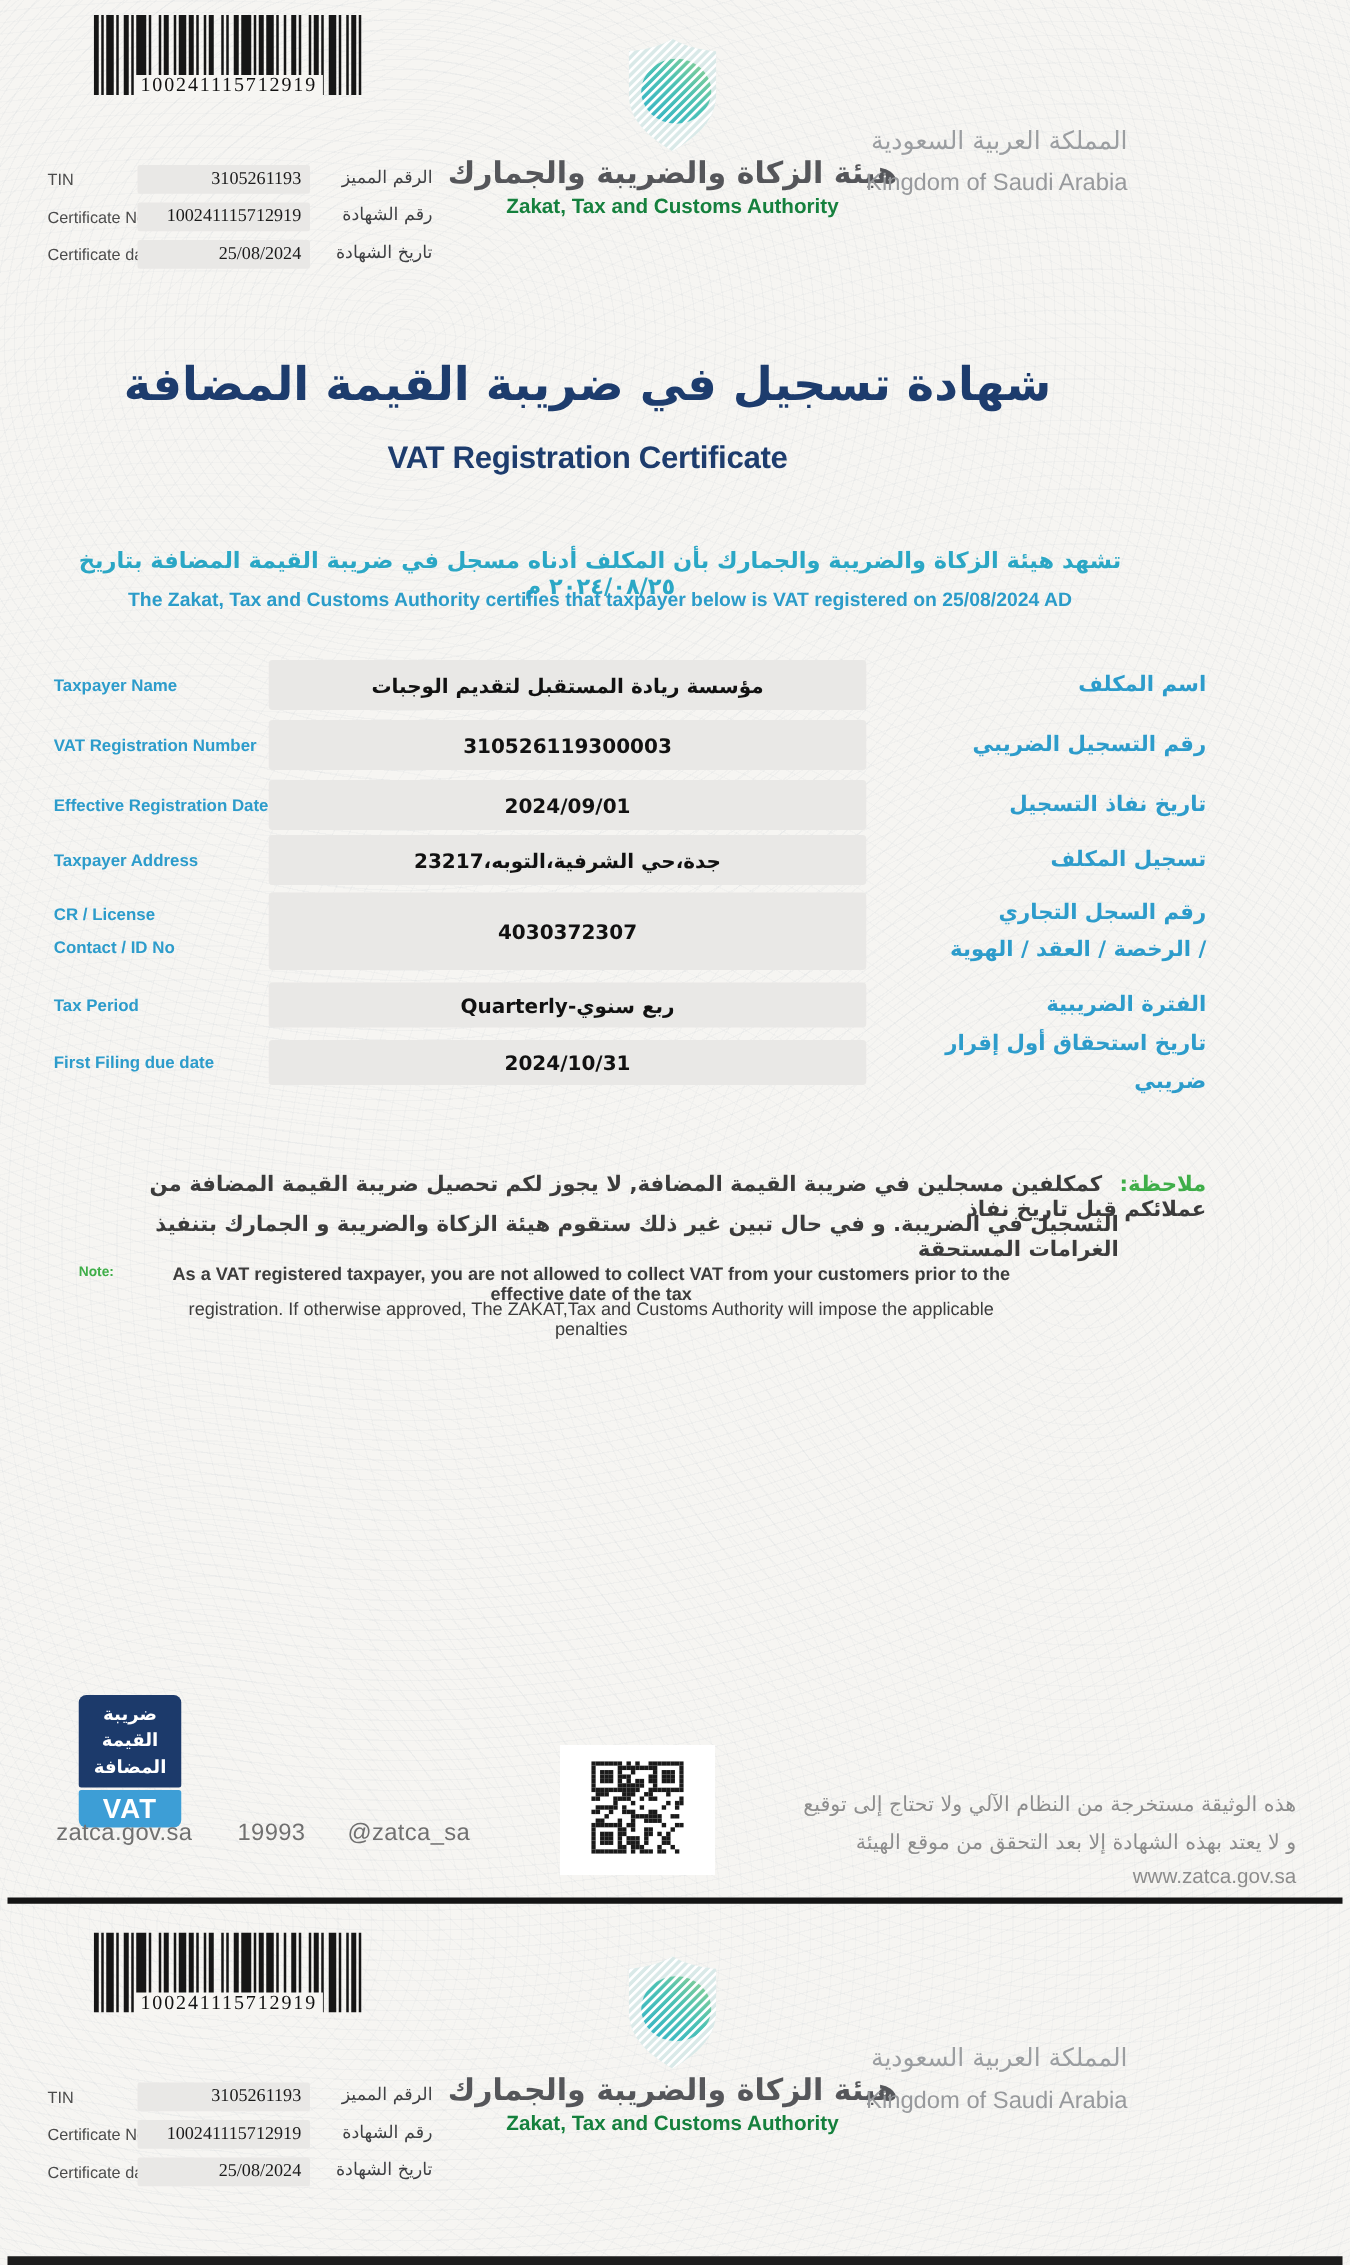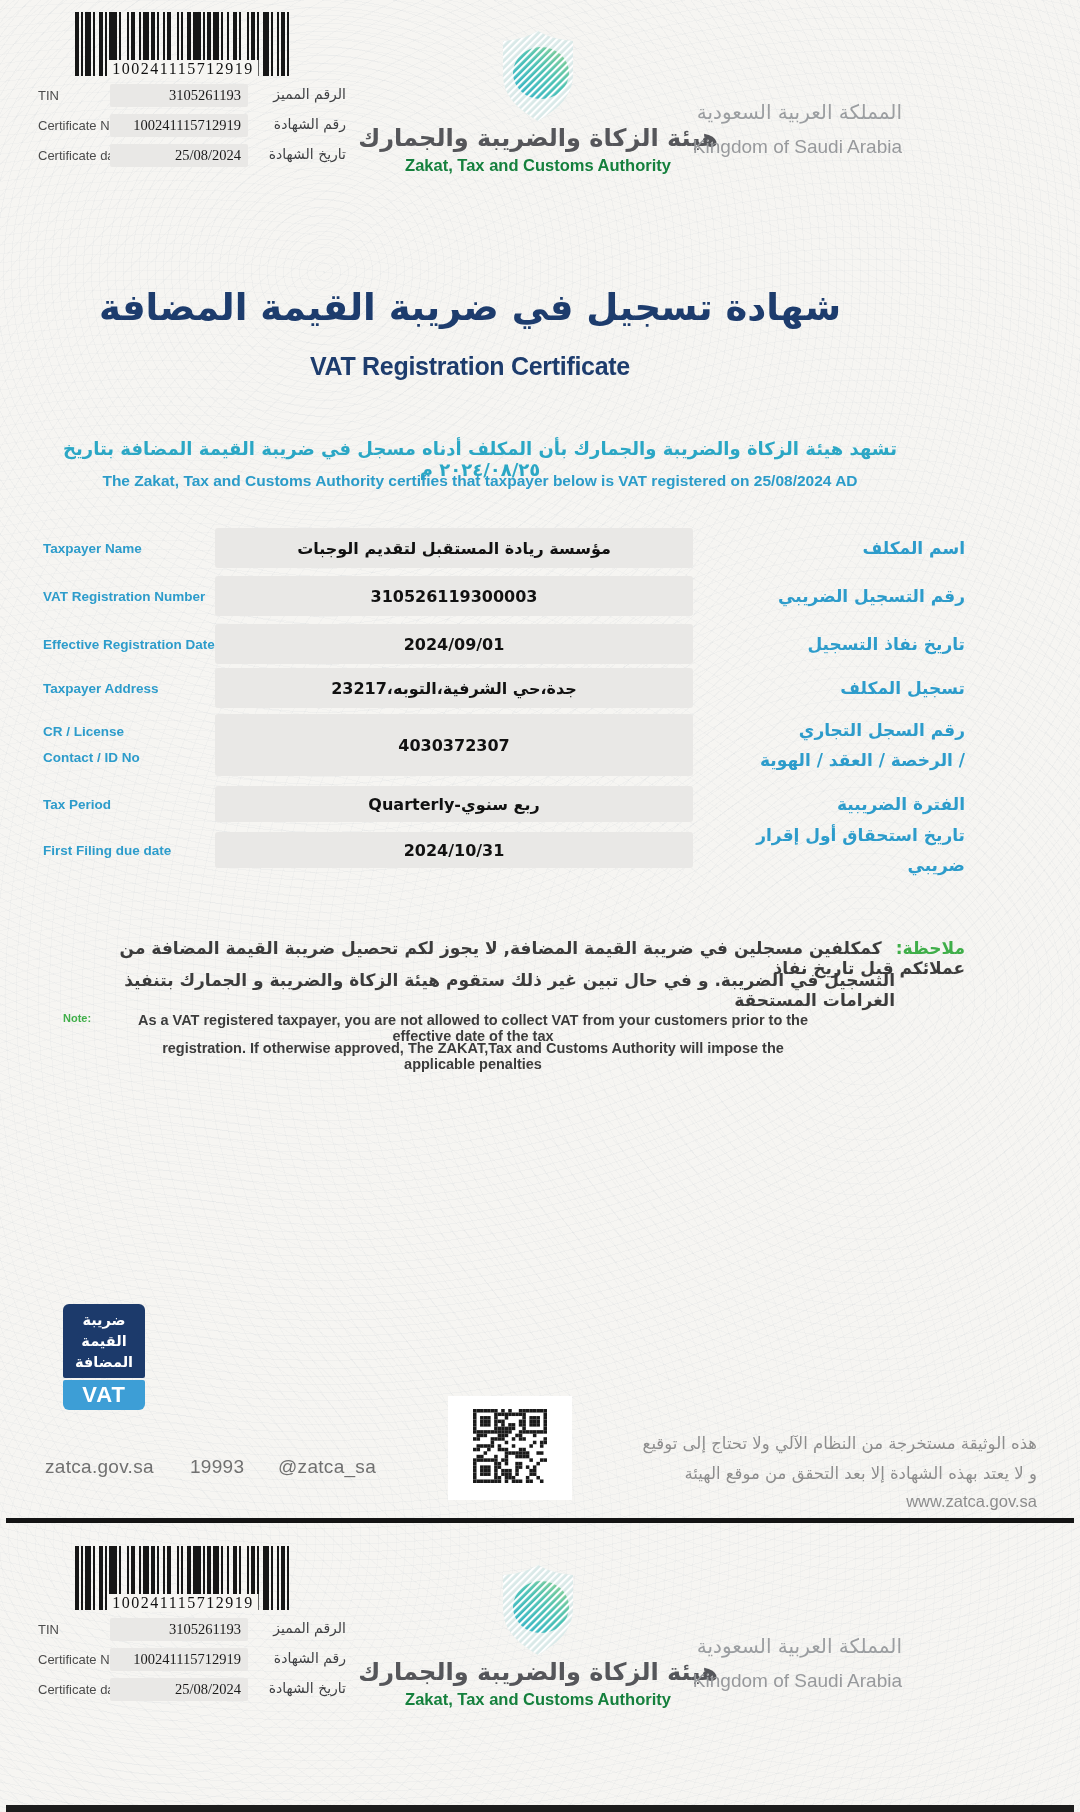--- a/index.html
+++ b/index.html
@@ -11,21 +11,21 @@
     repeating-radial-gradient(circle at 15% 85%, rgba(150,165,180,.05) 0 1px, transparent 1px 9px);}
 
   
   .hdr{position:absolute;left:0;width:1080px;height:212px;}
   .barcode{position:absolute;left:75px;top:12px;width:216px;height:64px;}
   .bars{position:absolute;inset:0;display:flex;align-items:stretch;overflow:hidden;}
   .bars div{height:100%;flex:none;}
   .bc-num{position:absolute;left:50%;bottom:-2px;transform:translateX(-50%);background:#f6f5f2;
           padding:0 5px;font-family:"Liberation Serif",serif;font-size:16px;letter-spacing:1.5px;
           color:#111;white-space:nowrap;}
-  .hrow{position:absolute;left:0;width:360px;height:23px;}
+  .hrow{position:absolute;left:0;width:360px;height:23px;margin-top:48px;}
   .hen{position:absolute;left:38px;top:4px;font-size:13px;color:#4b4b4b;}
   .hval{position:absolute;left:110px;width:138px;height:23px;background:#e9e8e6;border-radius:2px;
         font-family:"Liberation Serif",serif;font-size:14.5px;color:#1a1a1a;text-align:right;
         line-height:23px;padding-right:7px;box-sizing:border-box;}
   .har{position:absolute;left:254px;width:92px;top:2px;font-size:14px;color:#3f4043;
        direction:rtl;text-align:right;font-family:"DejaVu Sans",sans-serif;}
   .logo-shield{position:absolute;left:501px;top:30px;}
   .auth-ar{position:absolute;left:288px;top:124px;width:500px;text-align:center;font-size:24px;
            font-weight:bold;color:#55565a;direction:rtl;font-family:"DejaVu Sans",sans-serif;}
   .auth-en{position:absolute;left:288px;top:156px;width:500px;text-align:center;font-size:16.5px;
@@ -61,24 +61,24 @@
   .note-ar1{position:absolute;left:100px;top:938px;width:865px;direction:rtl;text-align:right;
             font-size:17px;font-weight:bold;color:#3c3c3c;font-family:"DejaVu Sans",sans-serif;}
   .note-ar2{position:absolute;left:100px;top:970px;width:865px;direction:rtl;text-align:right;
             padding-left:0;box-sizing:border-box;padding-right:70px;font-size:17px;font-weight:bold;
             color:#3c3c3c;font-family:"DejaVu Sans",sans-serif;}
   .note-lab-ar{color:#3fae49;margin-inline-end:14px;}
   .note-en-lab{position:absolute;left:63px;top:1012px;font-size:11px;font-weight:bold;color:#3fae49;}
   .note-en1{position:absolute;left:128px;top:1012px;width:690px;text-align:center;font-size:14.5px;
             font-weight:bold;color:#3c3c3c;}
   .note-en2{position:absolute;left:128px;top:1040px;width:690px;text-align:center;font-size:14.5px;
-            font-weight:bold;color:#3c3c3c;}
+            font-weight:normal;color:#3c3c3c;}
 
   
-  .vat-logo{position:absolute;left:63px;top:1304px;width:82px;}
+  .vat-logo{position:absolute;left:63px;top:1356px;width:82px;}
   .vat-ar-box{background:#1c3a6b;border-radius:6px 6px 2px 2px;padding:6px 0 5px;margin-bottom:2px;}
   .vat-ar-box div{text-align:center;color:#fff;font-weight:bold;font-size:14.5px;line-height:21px;
                   direction:rtl;font-family:"DejaVu Sans",sans-serif;}
   .vat-en-box{background:#3d9ed6;border-radius:2px 2px 6px 6px;height:30px;display:flex;
               align-items:center;justify-content:center;color:#fff;font-weight:bold;font-size:22px;
               letter-spacing:1px;}
   .f-item{position:absolute;top:1456px;font-size:19px;color:#707070;letter-spacing:.3px;}
   .qr-box{position:absolute;left:448px;top:1396px;width:124px;height:104px;background:#fff;
           display:flex;align-items:center;justify-content:center;}
   .disc{position:absolute;left:600px;width:437px;text-align:right;color:#8d8d8d;font-size:16.5px;

